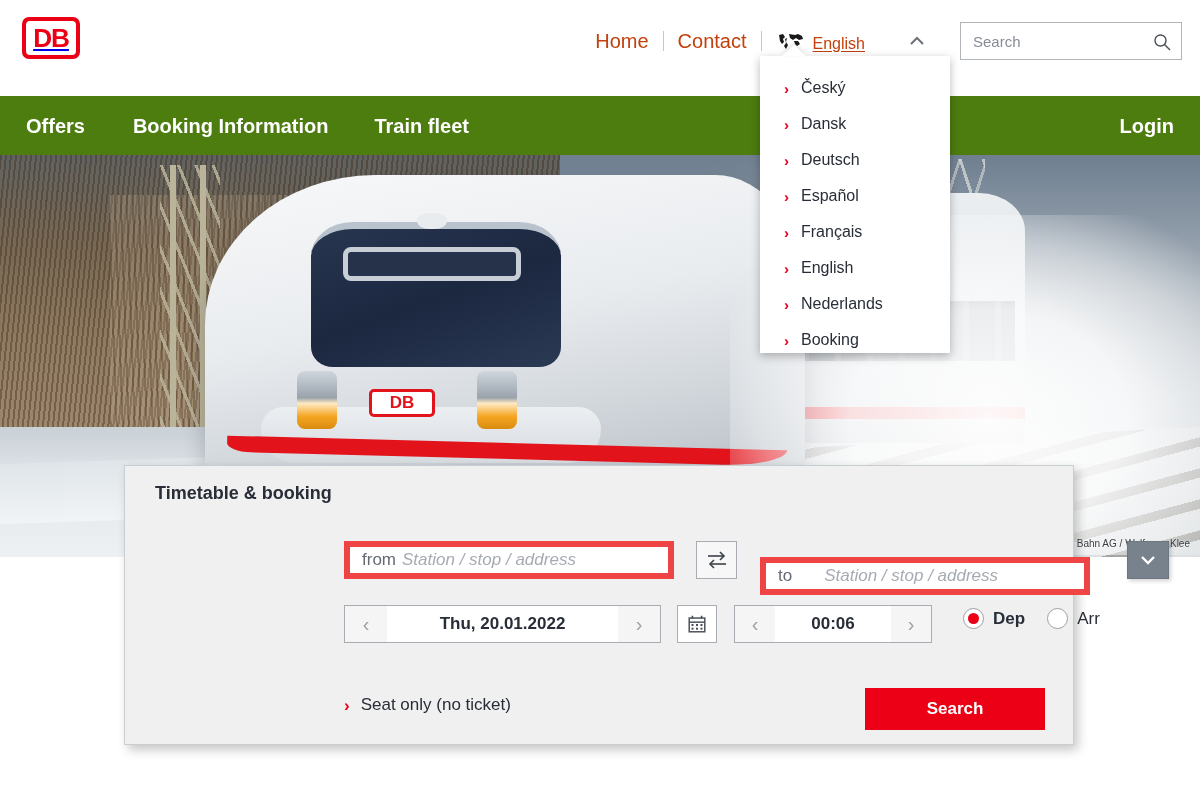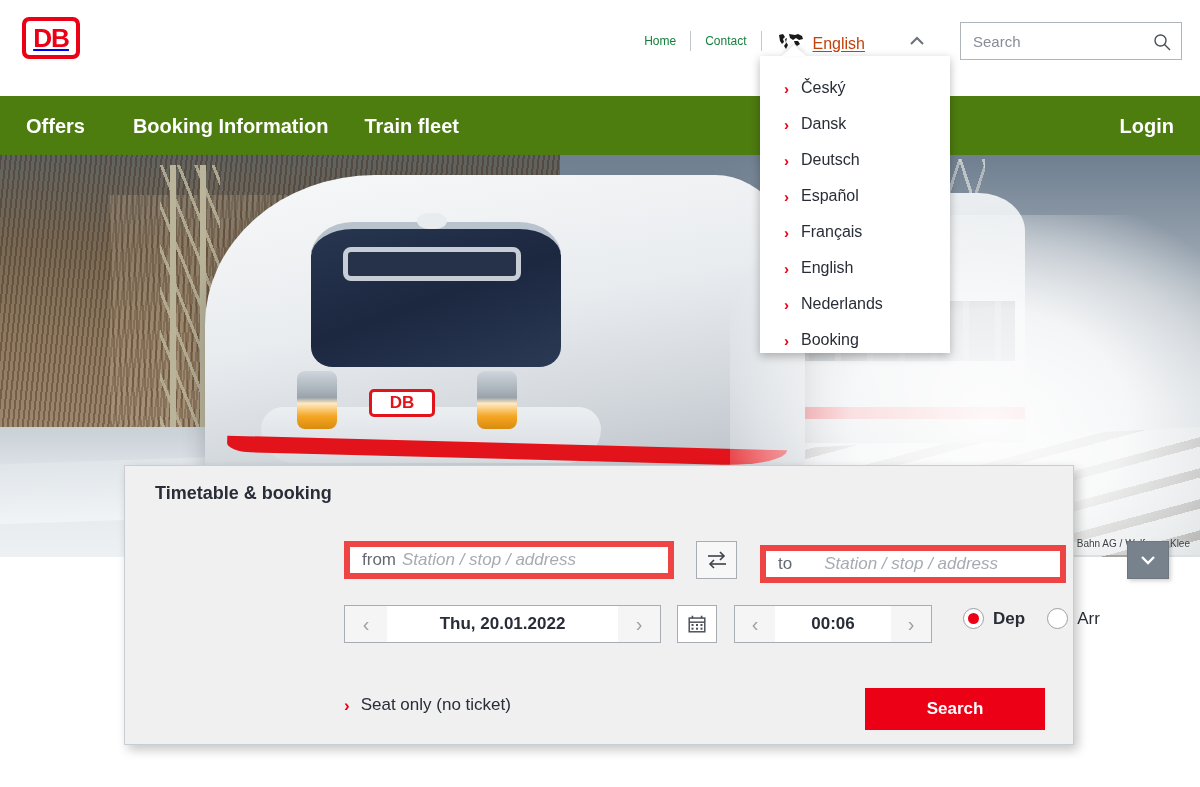--- a/index.html
+++ b/index.html
@@ -35,21 +35,21 @@
     font-family:"Liberation Sans", sans-serif;
     transform: scaleX(1.05);
   }
 
   .meta-nav {
     position:absolute; right:0; top:0;
     height:82px; display:flex; align-items:center;
     padding-right:18px; gap:0;
   }
   .meta-link {
-    font-size:12px; color:#15803d; text-decoration:none;
+    font-size:20px; color:#c2410c; text-decoration:none;
     padding:0 14px; line-height:1;
     white-space:nowrap;
   }
   .meta-sep { width:1px; height:20px; background:#c3c8cd; }
   .lang-group {
     display:flex; align-items:center; gap:9px;
     padding:0 10px 0 16px;
   }
   .world-icon { width:26px; height:17px; display:block; }
   .lang-current {
@@ -80,21 +80,21 @@
     position:absolute; left:0; top:96px; width:1200px; height:59px;
     background:#4d7c0f; display:flex; align-items:center;
   }
   .nav-item {
     color:#ffffff; font-size:20px; font-weight:bold;
     text-decoration:none; line-height:1; white-space:nowrap;
   }
   .nav-left { display:flex; align-items:center; }
   .nav-left .nav-item:nth-child(1){ margin-left:26px; }
   .nav-left .nav-item:nth-child(2){ margin-left:48px; }
-  .nav-left .nav-item:nth-child(3){ margin-left:36px; }
+  .nav-left .nav-item:nth-child(3){ margin-left:46px; }
   .nav-login { position:absolute; right:26px; top:50%; transform:translateY(-50%); }
 
   
   .hero {
     position:absolute; left:0; top:155px; width:1200px; height:402px;
     overflow:hidden; background:#b9c2cb;
   }
   .hero-sky {
     position:absolute; inset:0;
     background: linear-gradient(180deg,#6f7f90 0%,#8996a4 16%,#a8b2bb 34%,#c5ccd2 60%,#d8dde1 100%);
@@ -222,21 +222,21 @@
 
   .field {
     position:absolute; height:38px; background:#ffffff;
     border:6px solid #ef4444; display:flex; align-items:center;
     padding:0 12px; font-size:17px;
   }
   .field-label { color:#646973; margin-right:6px; }
   .field-label.to { margin-right:32px; }
   .field-ph { color:#a6abb2;font-style:italic; }
   .field.from { left:219px; top:0; width:330px; }
-  .field.to   { left:635px; top:4px; width:306px; }
+  .field.to   { left:635px; top:16px; width:330px; }
 
   .swap-btn {
     position:absolute; left:571px; top:0; width:41px; height:38px;
     background:#f7f7f7; border:1px solid #a8adb3;
     display:flex; align-items:center; justify-content:center;
   }
   .more-btn {
     position:absolute; left:1002px; top:0; width:42px; height:38px;
     background:#78828c; border:1px solid #6d7780;
     display:flex; align-items:center; justify-content:center;

